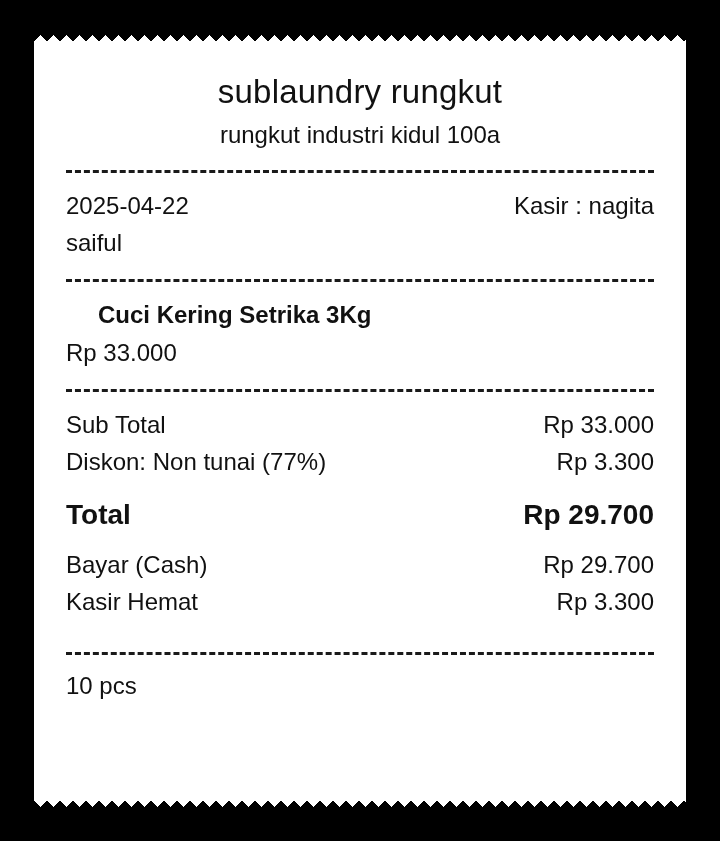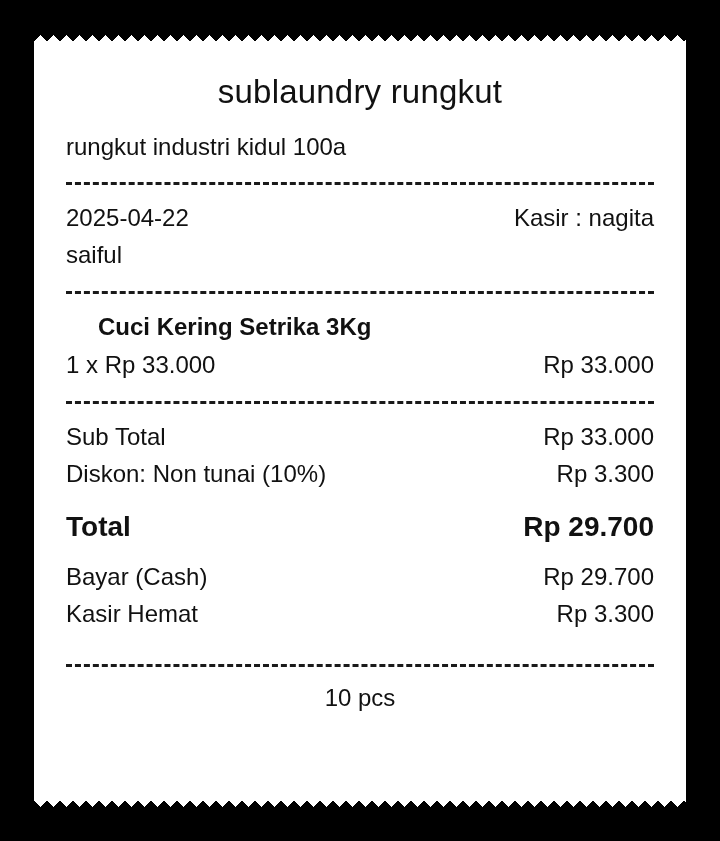--- a/index.html
+++ b/index.html
@@ -66,24 +66,25 @@
   }
   .shop-name {
     text-align: center;
     font-size: 33px;
     line-height: 44px;
     font-weight: 400;
     letter-spacing: 0.2px;
     margin-top: 12px;
   }
   .shop-addr {
+    text-align: center;
     font-size: 24px;
     line-height: 34px;
     font-weight: 400;
-    margin-top: 16px;
+    margin-top: 4px;
   }
   .divider {
     height: 0;
     border-top: 3px dashed #1a1a1a;
     margin: 18px 0 14px 0;
   }
   .row {
     display: flex;
     justify-content: space-between;
     align-items: baseline;
@@ -101,21 +102,21 @@
   }
   .row.total {
     font-size: 28px;
     line-height: 46px;
     font-weight: bold;
     margin-top: 12px;
   }
   .gap-sm { height: 8px; }
   .gap-md { height: 14px; }
   .footer-count {
-    text-align: center;
+    text-align: left;
     font-size: 24px;
     line-height: 34px;
     margin-top: 4px;
   }
 </style>
 </head>
 <body>
 
 <div class="stage">
   <div class="receipt">
@@ -131,32 +132,31 @@
         <span class="right">Kasir : nagita</span>
       </div>
       <div class="row">
         <span class="right">saiful</span>
       </div>
 
       <div class="divider"></div>
 
       <div class="item-name">Cuci Kering Setrika 3Kg</div>
       <div class="row">
-        <span class="left">1 x Rp 33.000</span>
         <span class="right">Rp 33.000</span>
       </div>
 
       <div class="divider"></div>
 
       <div class="row">
         <span class="left">Sub Total</span>
         <span class="right">Rp 33.000</span>
       </div>
       <div class="row">
-        <span class="left">Diskon: Non tunai (10%)</span>
+        <span class="left">Diskon: Non tunai (77%)</span>
         <span class="right">Rp 3.300</span>
       </div>
 
       <div class="row total">
         <span class="left">Total</span>
         <span class="right">Rp 29.700</span>
       </div>
 
       <div class="gap-sm"></div>
 

